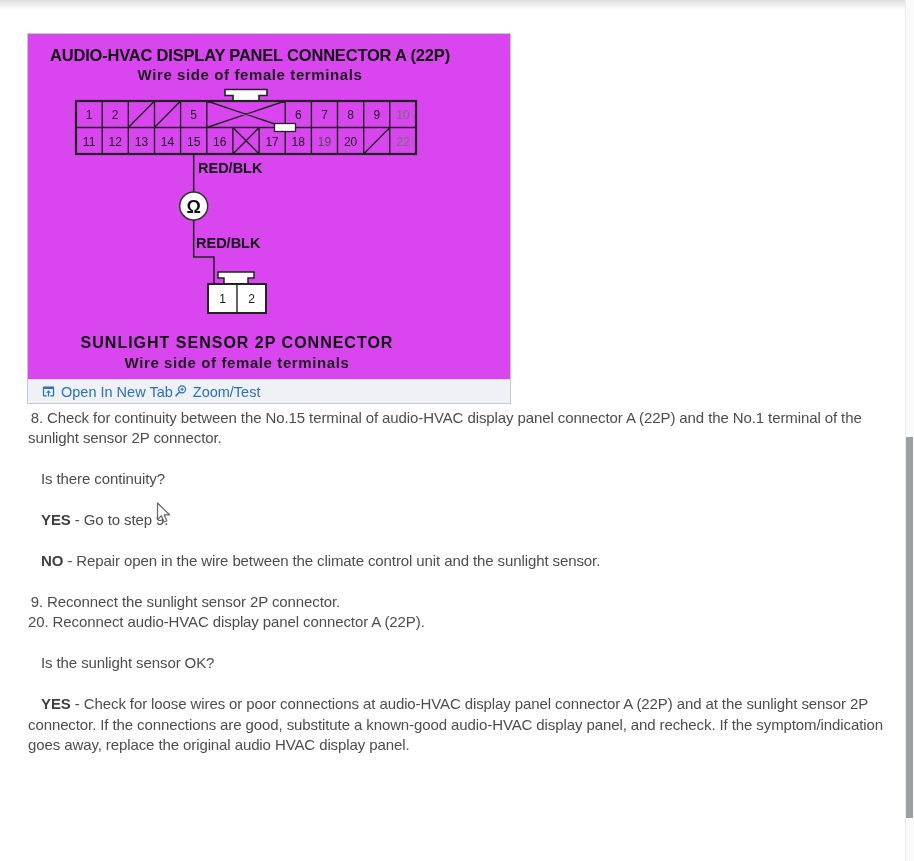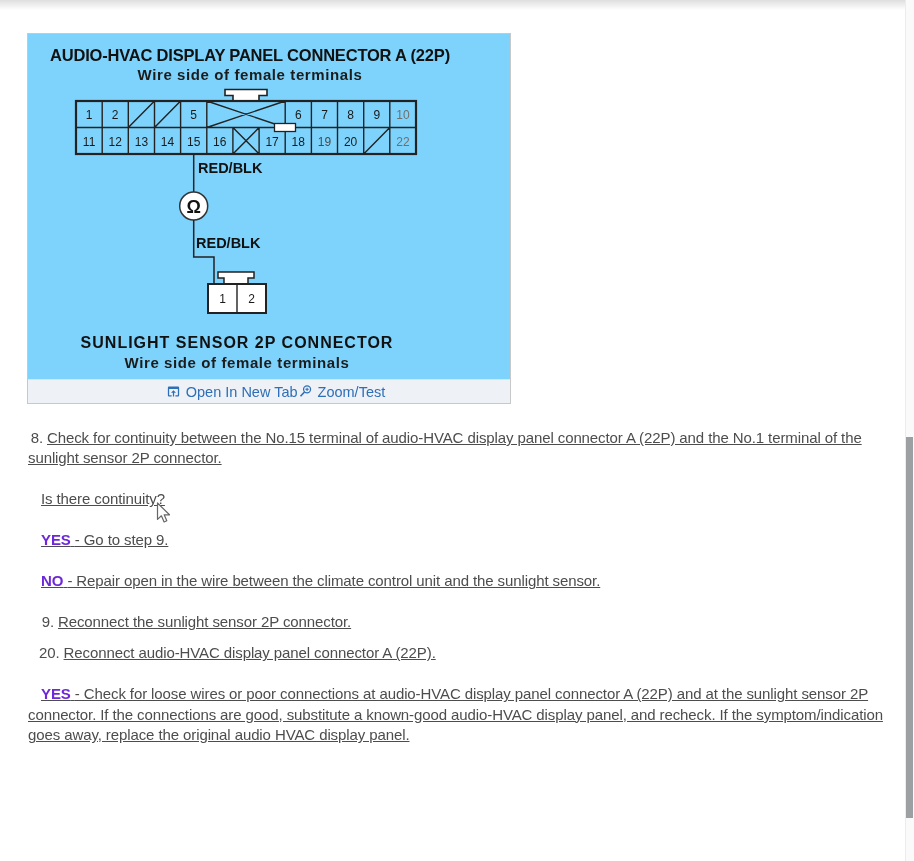--- a/index.html
+++ b/index.html
@@ -3,40 +3,40 @@
 <meta charset="utf-8">
 <style>
   * { margin:0; padding:0; box-sizing:border-box; }
   html,body { width:914px; height:861px; background:#ffffff; overflow:hidden; position:relative;
               font-family:"Liberation Sans","DejaVu Sans",sans-serif; }
   .top-shadow { position:absolute; left:0; top:0; width:914px; height:10px;
                 background:linear-gradient(#dedede,#ffffff); }
 
   
   .panel { position:absolute; left:27px; top:33px; width:484px; height:371px;
-           border:1px solid #c8c8c8; background:#7dd3fc; }
+           border:1px solid #c8c8c8; background:#d946ef; }
   .diagram-area { position:absolute; left:0; top:0; width:482px; height:345px; }
   .diagram-area svg { display:block; }
   .panel-footer { position:absolute; left:0; right:0; bottom:0; height:24px;
                   background:#eef1f5; border-top:1px solid #dfe3e8;
-                  display:flex; align-items:center; justify-content:center;
-                  padding:0 8px 0 21px; }
+                  display:flex; align-items:center; justify-content:flex-start;
+                  padding:0 8px 0 13px; }
   .footer-link { display:flex; align-items:center; gap:5px; color:#2d6fb8;
                  font-size:14.5px; text-decoration:none; cursor:pointer; }
   .footer-link svg { flex:0 0 auto; }
 
   
-  .text-section { position:absolute; left:28px; top:428px; width:862px;
-                  font-size:15px; letter-spacing:-0.1px; line-height:20.4px; color:#4d4d4d;text-decoration:underline; }
+  .text-section { position:absolute; left:28px; top:408px; width:862px;
+                  font-size:15px; letter-spacing:-0.1px; line-height:20.4px; color:#4d4d4d; }
   .text-section p { margin:0 0 20.5px 0; }
   .steps-group { margin:0 0 20.5px 0; }
-  .steps-group p { margin:11px; }
+  .steps-group p { margin:0; }
   .step-num { display:inline-block; min-width:15px; text-align:right; margin-right:4px; }
   .question, .answer { text-indent:13px; }
-  .answer b { font-weight:bold; color:#6d28d9; }
+  .answer b { font-weight:bold; color:#404040; }
 
   
   .cursor { position:absolute; left:156px; top:502px; }
 
   
   .scroll-track { position:absolute; right:0; top:0; width:9px; height:861px;
                   background:#fafafa; border-left:1px solid #ececec; }
   .scroll-thumb { position:absolute; right:1px; top:437px; width:7px; height:381px;
                   background:#9da0a3; }
 
@@ -138,20 +138,21 @@
 
   <p class="answer"><b>YES</b> <span>- Go to step 9.</span></p>
 
   <p class="answer"><b>NO</b> <span>- Repair open in the wire between the climate control unit and the sunlight sensor.</span></p>
 
   <div class="steps-group">
     <p><span class="step-num">9.</span><span>Reconnect the sunlight sensor 2P connector.</span></p>
     <p><span class="step-num">20.</span><span>Reconnect audio-HVAC display panel connector A (22P).</span></p>
   </div>
 
+  <p class="question">Is the sunlight sensor OK?</p>
 
   <p class="answer"><b>YES</b> <span>- Check for loose wires or poor connections at audio-HVAC display panel connector A (22P) and at the sunlight sensor 2P connector. If the connections are good, substitute a known-good audio-HVAC display panel, and recheck. If the symptom/indication goes away, replace the original audio HVAC display panel.</span></p>
 
 </div>
 
 <svg class="cursor" width="18" height="24" viewBox="0 0 18 24">
   <path d="M1.5 1 L1.5 17.4 L5.4 13.8 L8.1 20 L10.8 18.8 L8.2 12.8 L13.5 12.8 Z" fill="#fdfdfd" stroke="#666" stroke-width="1.2" stroke-linejoin="round"></path>
 </svg>
 
 <div class="scroll-track">

